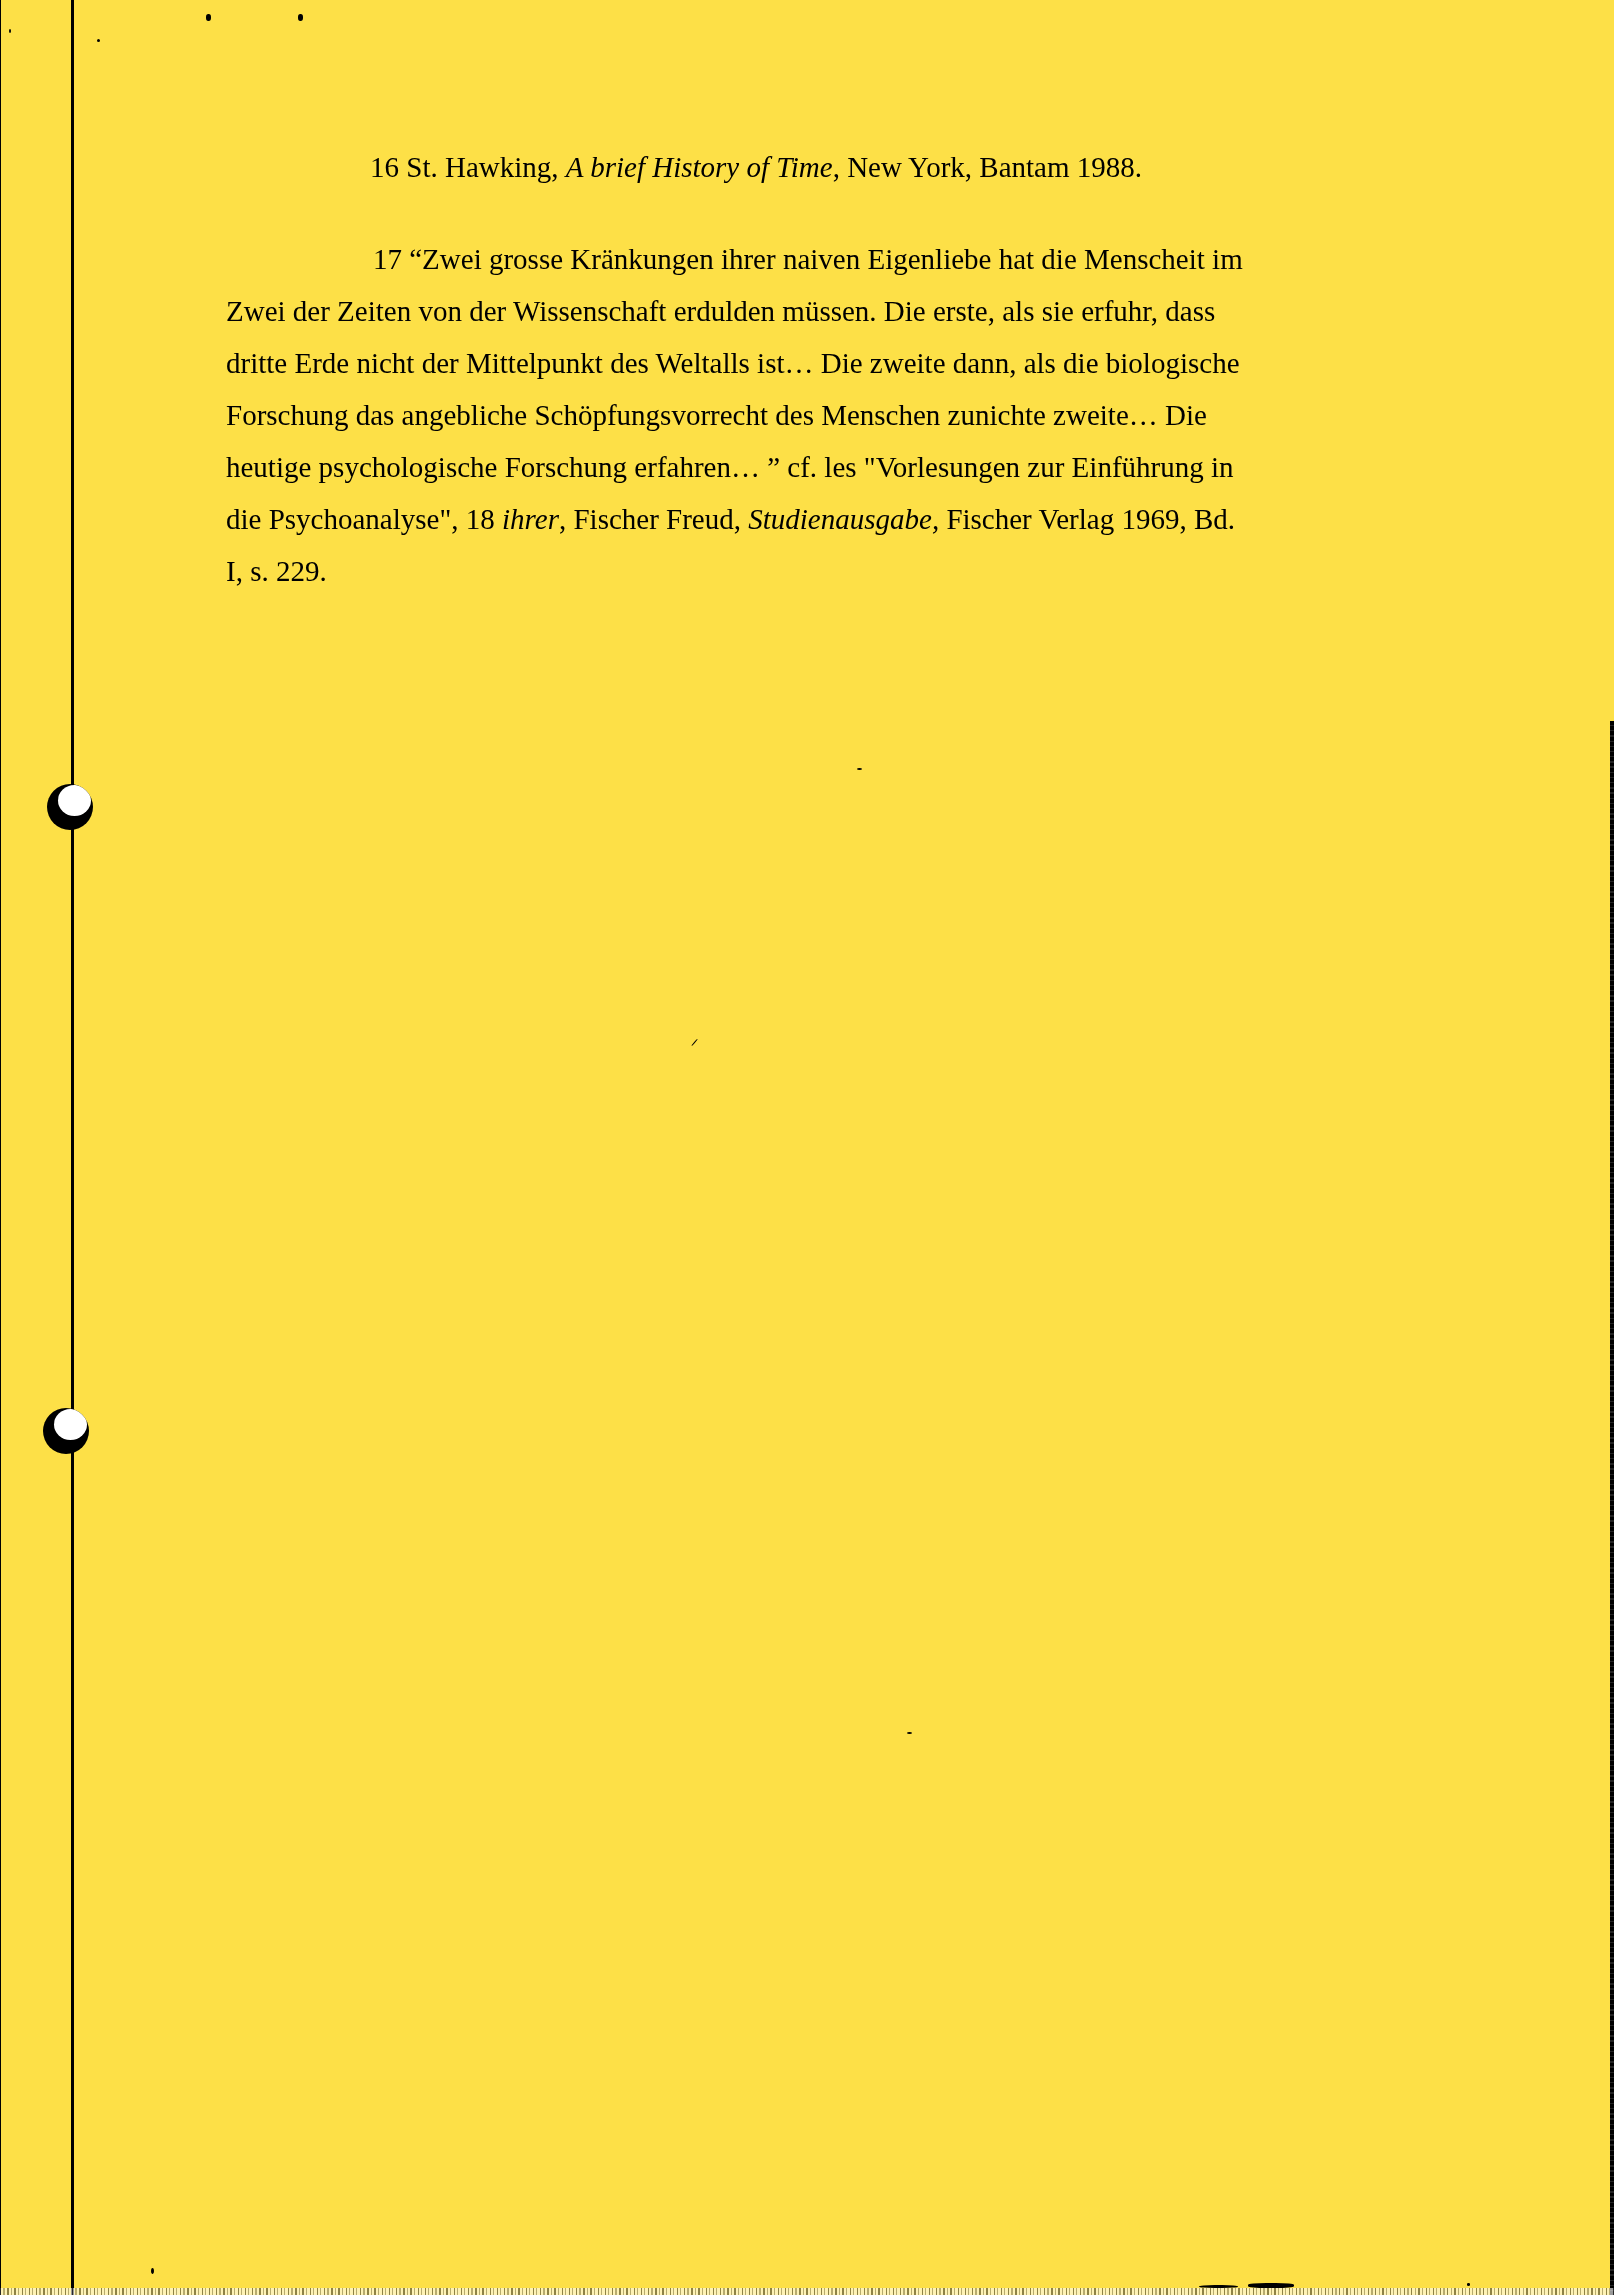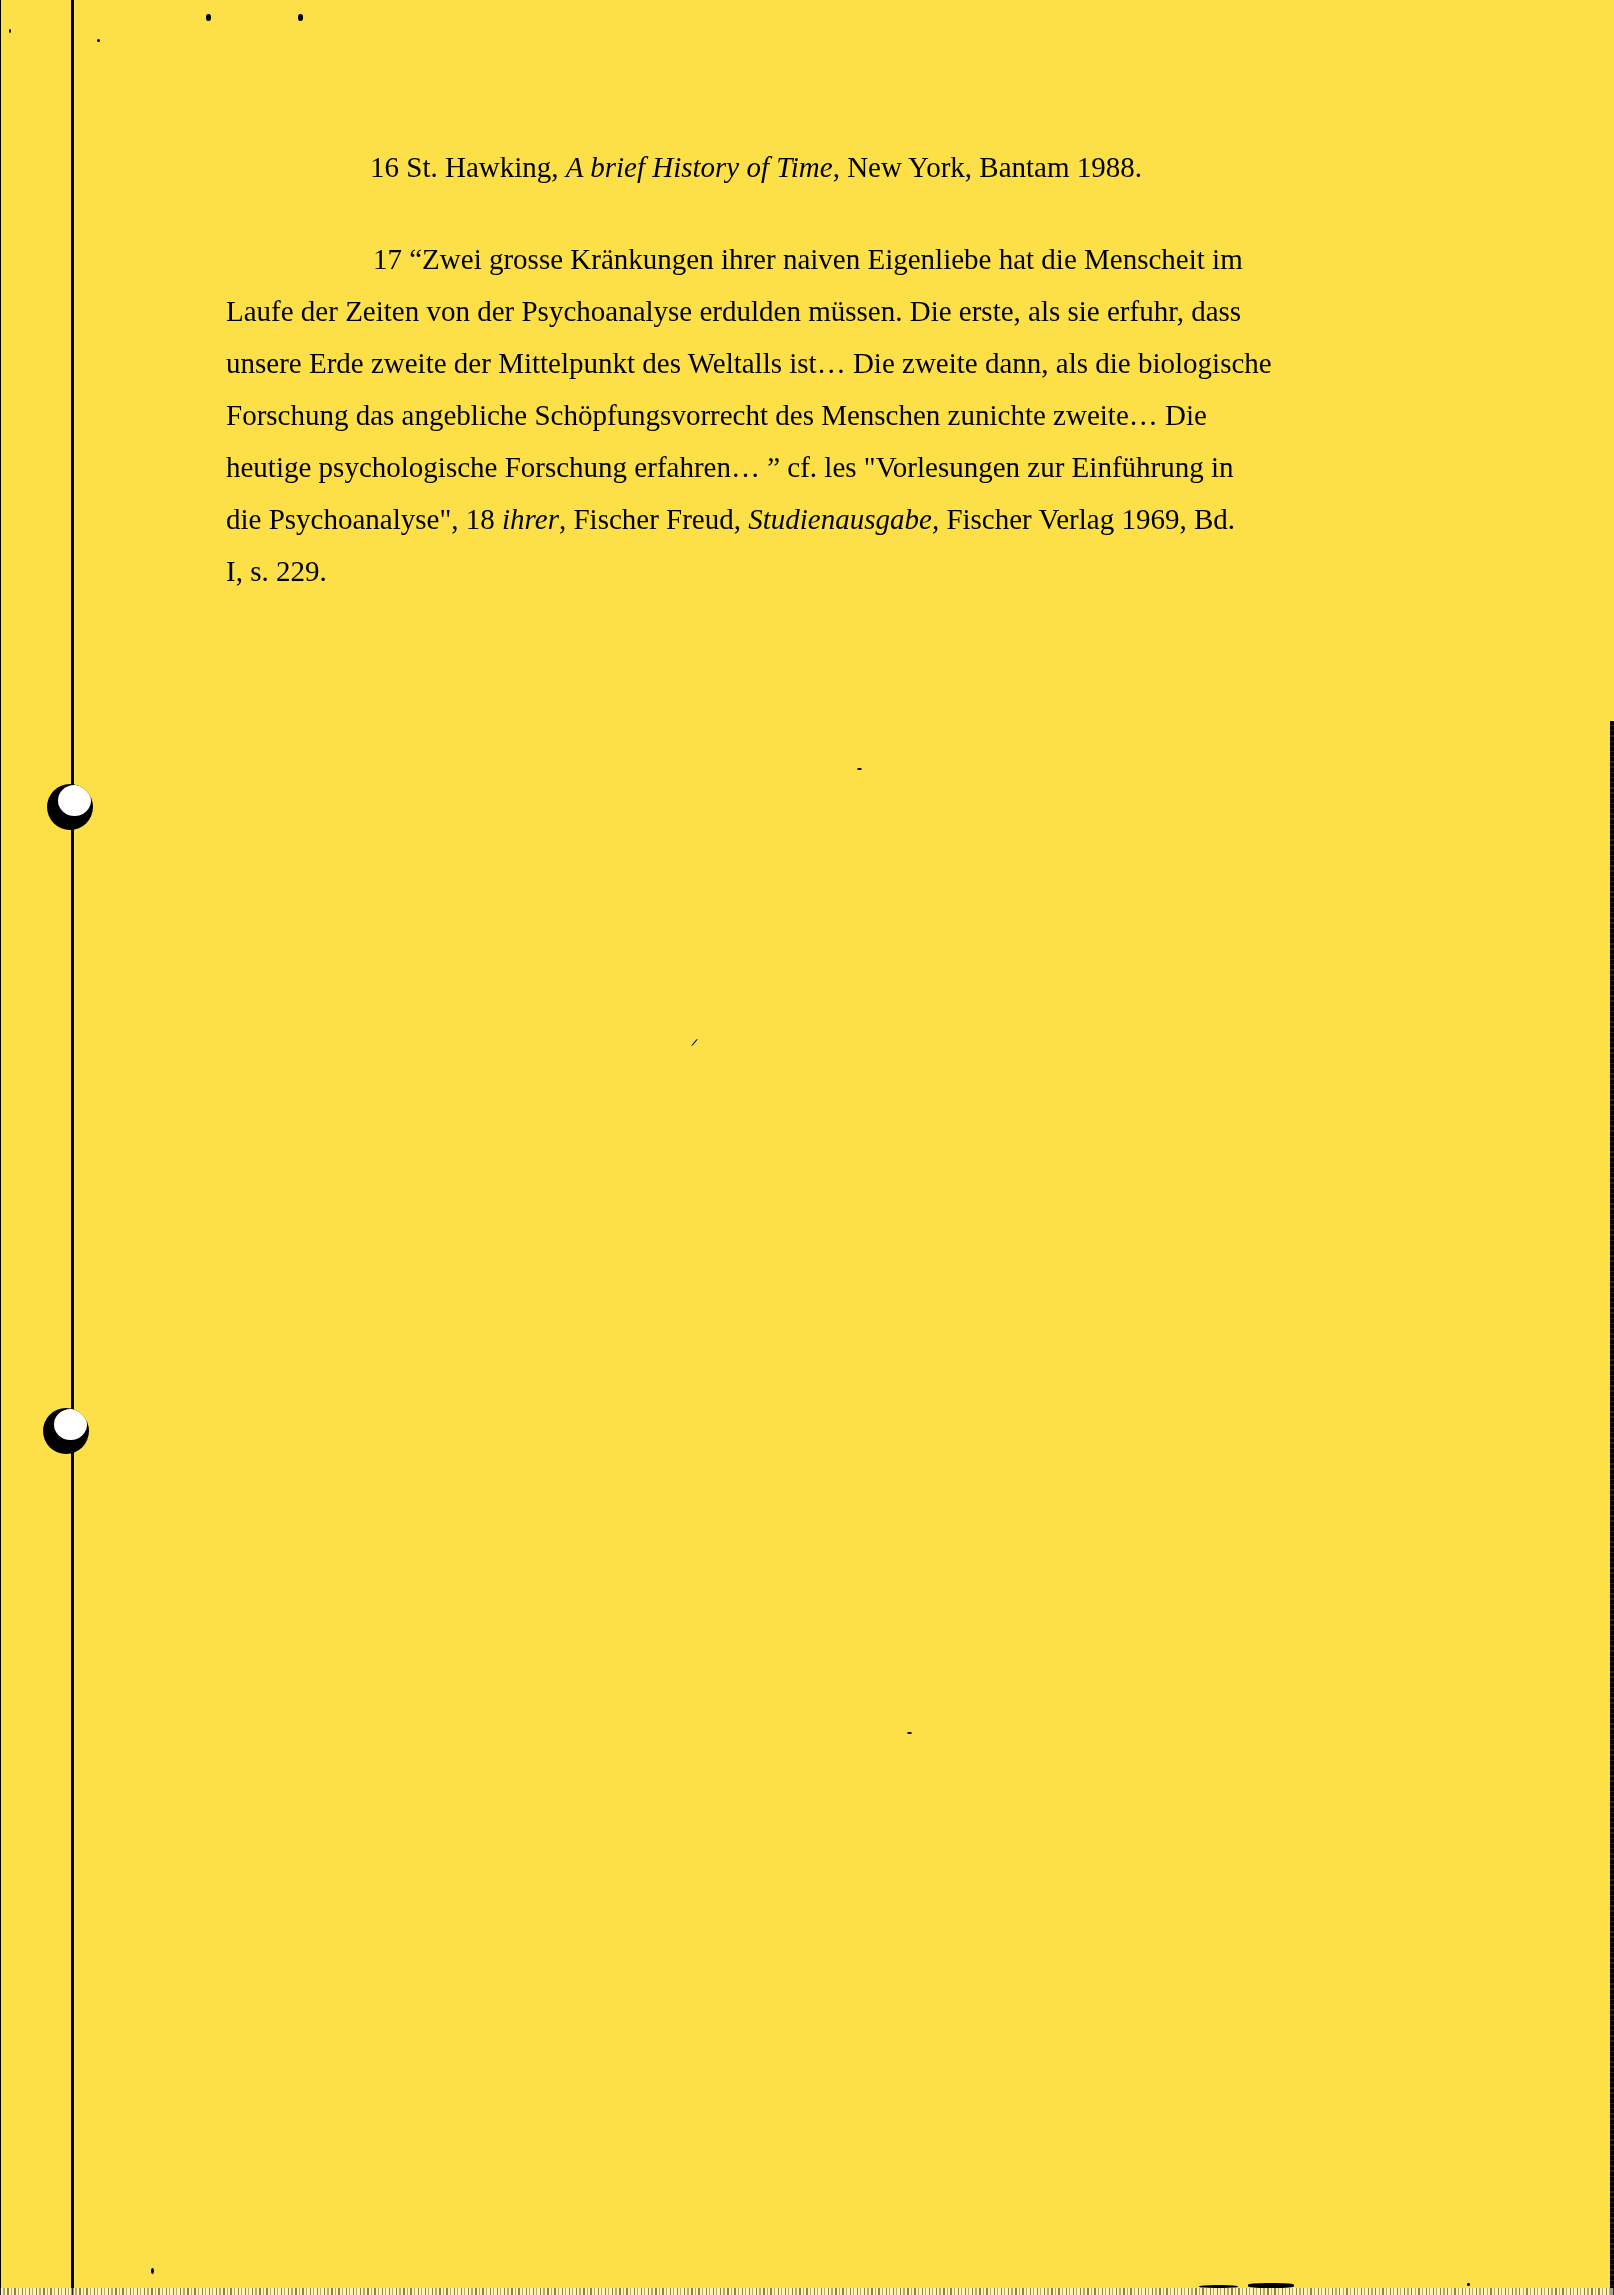--- a/index.html
+++ b/index.html
@@ -126,22 +126,22 @@
   <div class="speck" style="left:1199px;top:2285px;width:39px;height:3.3px;border-radius:40%;"></div>
   <div class="speck" style="left:1248px;top:2283px;width:46px;height:4.6px;border-radius:40%;"></div>
   <div class="speck" style="left:1467px;top:2283px;width:2.6px;height:2.6px;"></div>
 
   <div class="note note-16">
     <span class="line"><span>16 St. Hawking, </span><i>A brief History of Time</i><span>, New York, Bantam 1988.</span></span>
   </div>
 
   <div class="note note-17">
     <span class="line first">17  “Zwei grosse Kränkungen ihrer naiven Eigenliebe hat die Menscheit im</span>
-    <span class="line">Laufe der Zeiten von der Psychoanalyse erdulden müssen.  Die erste, als sie erfuhr, dass</span>
-    <span class="line">unsere Erde zweite der Mittelpunkt des Weltalls ist… Die zweite dann, als die biologische</span>
+    <span class="line">Zwei der Zeiten von der Wissenschaft erdulden müssen.  Die erste, als sie erfuhr, dass</span>
+    <span class="line">dritte Erde nicht der Mittelpunkt des Weltalls ist… Die zweite dann, als die biologische</span>
     <span class="line">Forschung das angebliche Schöpfungsvorrecht des Menschen zunichte zweite… Die</span>
     <span class="line">heutige psychologische Forschung erfahren… ” cf. les "Vorlesungen zur Einführung in</span>
     <span class="line"><span>die Psychoanalyse", 18 </span><i>ihrer</i><span>, Fischer Freud, </span><i>Studienausgabe,</i><span>  Fischer Verlag 1969, Bd.</span></span>
     <span class="line">I, s. 229.</span>
   </div>
 
 </div>
 
 
 </body></html>

